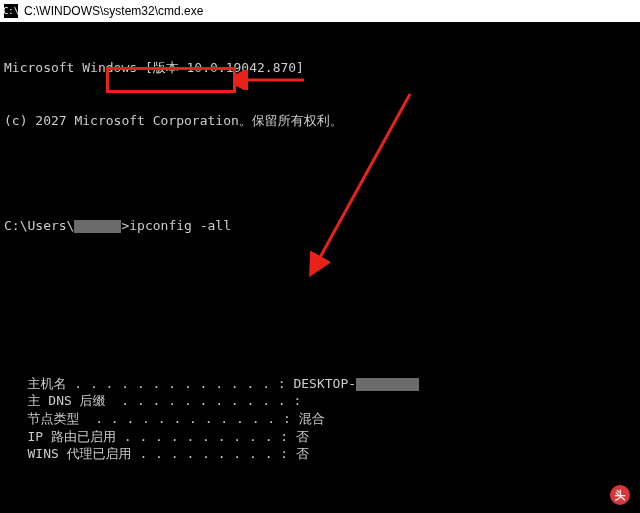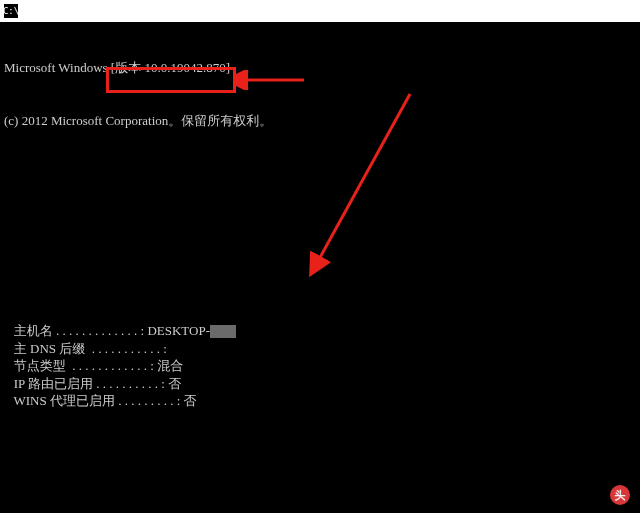--- a/index.html
+++ b/index.html
@@ -33,21 +33,21 @@
     color: #fff;
     font-size: 9px;
     font-family: monospace;
   }
   .term {
     padding: 2px 4px 6px 4px;
     white-space: pre;
     line-height: 1.35;
     position: relative;
   }
-  .line { white-space: pre; font-family: Liberation Serif, serif; }
+  .line { white-space: pre; }
   .redact {
     display: inline-block;
     background: #6b6b6b;
     color: transparent;
     height: 1em;
     vertical-align: text-bottom;
   }
   .highlight-box {
     border: 3px solid #e8211a;
     position: absolute;
@@ -79,26 +79,28 @@
     align-items: center;
     justify-content: center;
     font-weight: bold;
   }
 </style>
 </head>
 <body>
 
 <div class="titlebar">
   <span class="icon">C:\</span>
+  <span>C:\WINDOWS\system32\cmd.exe</span>
 </div>
 
 <div class="term">
   <div class="line">Microsoft Windows [版本 10.0.19042.870]</div>
-  <div class="line">(c) 2012 Microsoft Corporation。保留所有权利。</div>
+  <div class="line">(c) 2027 Microsoft Corporation。保留所有权利。</div>
   <div class="line">&nbsp;</div>
+  <div class="line"><span>C:\Users\</span><span class="redact">      </span><span>&gt;</span><span>ipconfig -all</span></div>
   <div class="line">&nbsp;</div>
   <div class="line">&nbsp;</div>
   <div id="sec1"><div class="line"><span>   主机名</span><span> . . . . . . . . . . . . . : </span><span>DESKTOP-</span><span class="redact">        </span></div><div class="line"><span>   主 DNS 后缀</span><span>  . . . . . . . . . . . :</span><span></span></div><div class="line"><span>   节点类型</span><span>  . . . . . . . . . . . . : </span><span>混合</span></div><div class="line"><span>   IP 路由已启用</span><span> . . . . . . . . . . : </span><span>否</span></div><div class="line"><span>   WINS 代理已启用</span><span> . . . . . . . . . : </span><span>否</span></div></div>
   
   
   
   
 </div>
 
 <div class="highlight-box" style="left:106px; top:67px; width:130px; height:26px;"></div>

